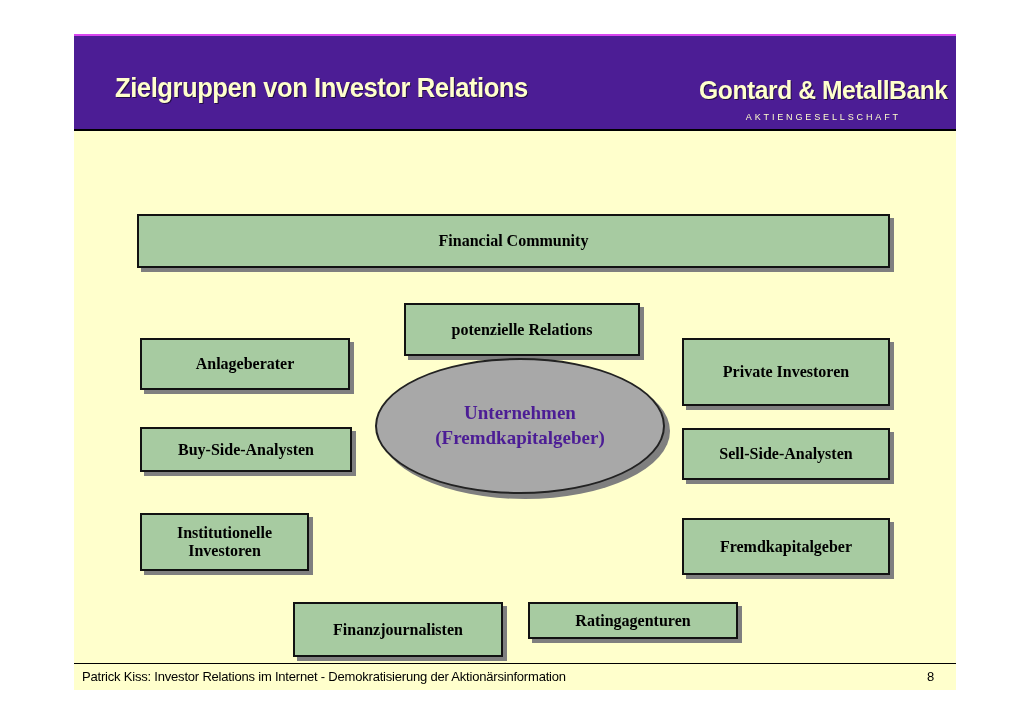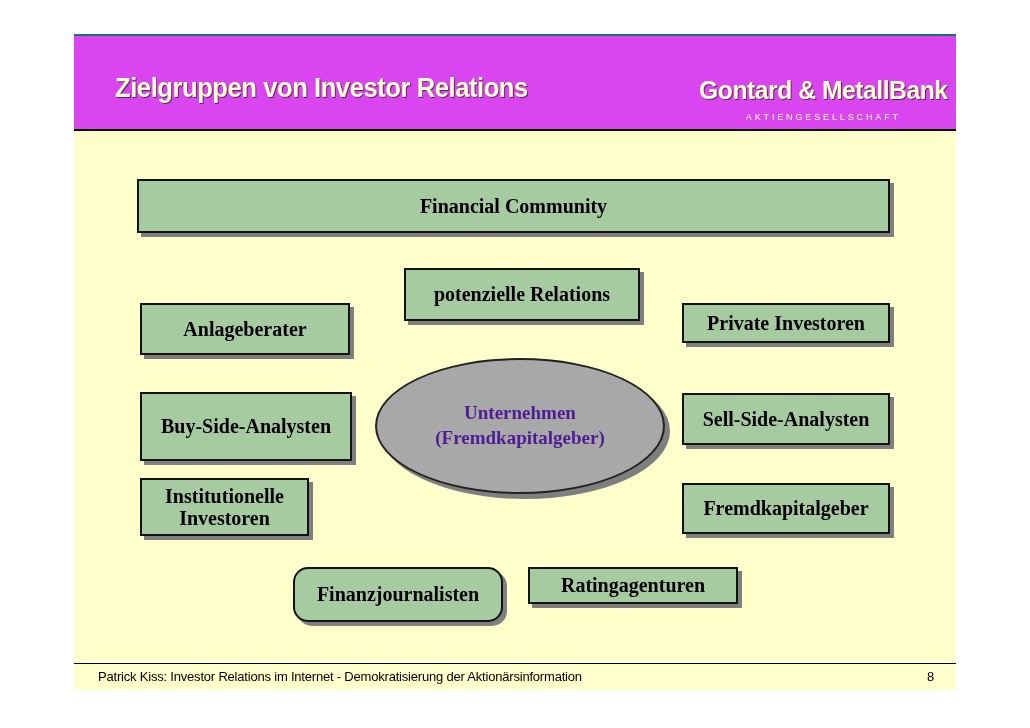--- a/index.html
+++ b/index.html
@@ -13,22 +13,22 @@
   .slide {
     position: absolute;
     left: 74px; top: 34px;
     width: 882px; height: 656px;
     background: #ffffcc;
   }
   
   .header {
     position: absolute; left: 0; top: 0;
     width: 100%; height: 97px;
-    background: #d946ef;
-    border-top: 2px solid #0f766e;
+    background: #4c1d95;
+    border-top: 2px solid #d946ef;
     border-bottom: 2px solid #000;
     box-sizing: border-box;
   }
   .header-title {
     position: absolute; left: 41px; top: 37px;
     font-size: 27px; font-weight: bold;
     letter-spacing: -0.5px;
     color: #ffffcc;
     white-space: nowrap;
     transform: scaleX(0.95);
@@ -59,34 +59,35 @@
   .node {
     position: absolute;
     background: #a7cba1;
     border: 2px solid #121212;
     box-shadow: 4px 4px 0 #7f7f7f;
     box-sizing: border-box;
     display: flex; align-items: center; justify-content: center;
     text-align: center;
     font-family: "Liberation Serif", serif;
     font-weight: bold;
-    font-size: 20px;
+    font-size: 16px;
     color: #000;
     line-height: 1.12;
     padding: 0 6px;
+    margin-top: 35px;
   }
   .node-financial       { left: 63px;  top: 145px; width: 753px; height: 54px; }
   .node-potenzielle     { left: 330px; top: 234px; width: 236px; height: 53px; }
   .node-anlageberater   { left: 66px;  top: 269px; width: 210px; height: 52px; }
-  .node-private         { left: 608px; top: 269px; width: 208px; height: 40px; }
-  .node-buyside         { left: 66px;  top: 358px; width: 212px; height: 69px; }
+  .node-private         { left: 608px; top: 269px; width: 208px; height: 68px; }
+  .node-buyside         { left: 66px;  top: 358px; width: 212px; height: 45px; }
   .node-sellside        { left: 608px; top: 359px; width: 208px; height: 52px; }
   .node-institutionelle { left: 66px;  top: 444px; width: 169px; height: 58px; }
-  .node-fremdkapital    { left: 608px; top: 449px; width: 208px; height: 51px; }
-  .node-finanzjourn     { left: 219px; top: 533px; width: 210px; height: 55px; border-radius: 15px; }
+  .node-fremdkapital    { left: 608px; top: 449px; width: 208px; height: 57px; }
+  .node-finanzjourn     { left: 219px; top: 533px; width: 210px; height: 55px; }
   .node-rating          { left: 454px; top: 533px; width: 210px; height: 37px; text-align: right; }
   .ellipse {
     position: absolute;
     left: 301px; top: 324px;
     width: 290px; height: 136px;
     background: #a8a8a8;
     border: 2px solid #222;
     border-radius: 50%;
     box-shadow: 5px 5px 0 #7f7f7f;
     box-sizing: border-box;
@@ -99,21 +100,21 @@
     line-height: 1.3;
     text-align: center;
   }
   
   .footer {
     position: absolute; left: 0; right: 0; bottom: 0;
     height: 27px;
     border-top: 1px solid #000;
     box-sizing: border-box;
     display: flex; justify-content: space-between; align-items: flex-start;
-    padding: 5px 22px 0 24px;
+    padding: 5px 22px 0 8px;
     font-size: 13px;
     letter-spacing: -0.2px;
     color: #000;
   }
 </style>
 </head>
 <body>
 
 <div class="stage">
   <div class="slide">

